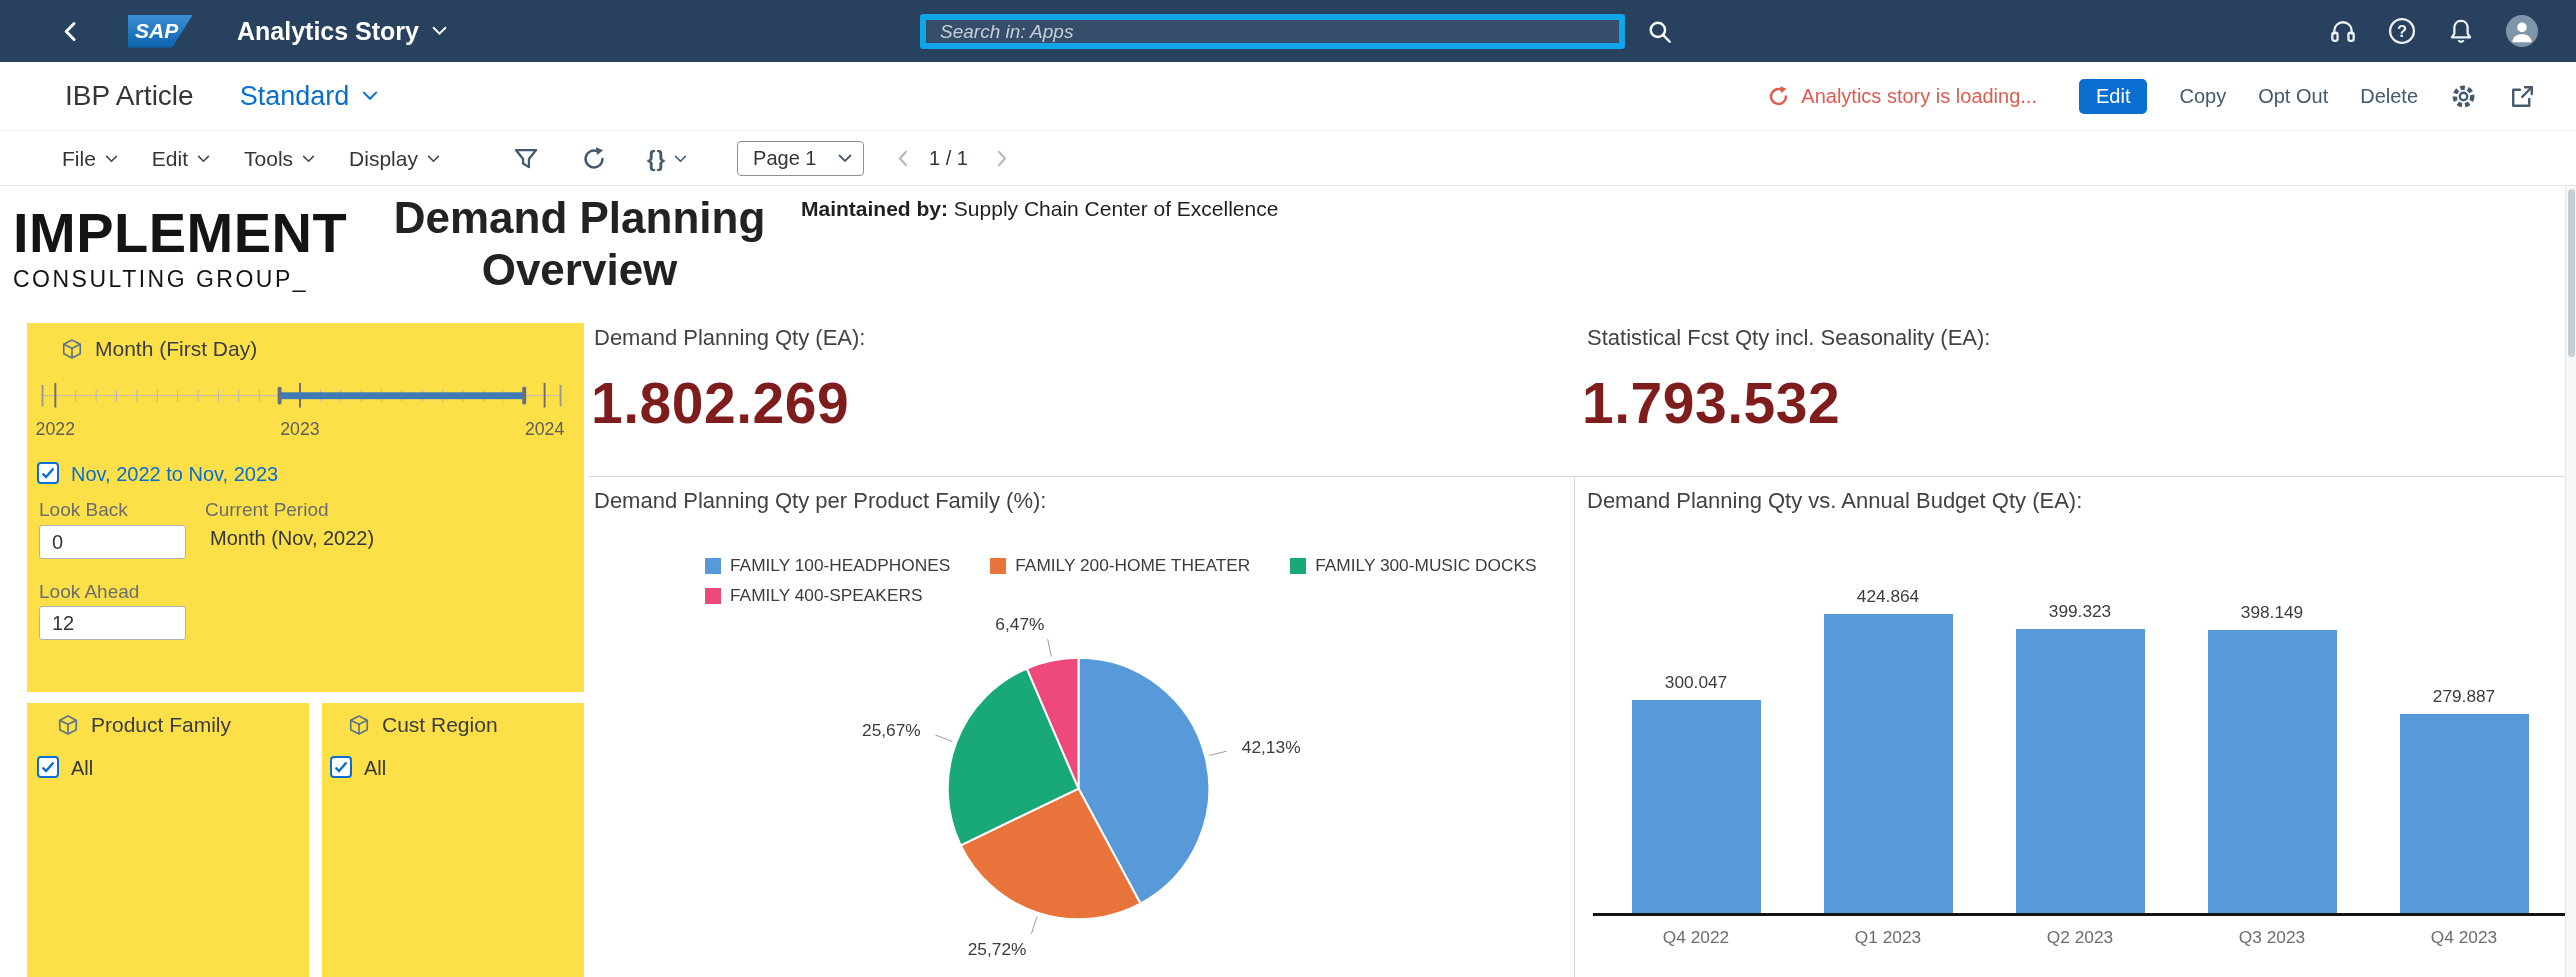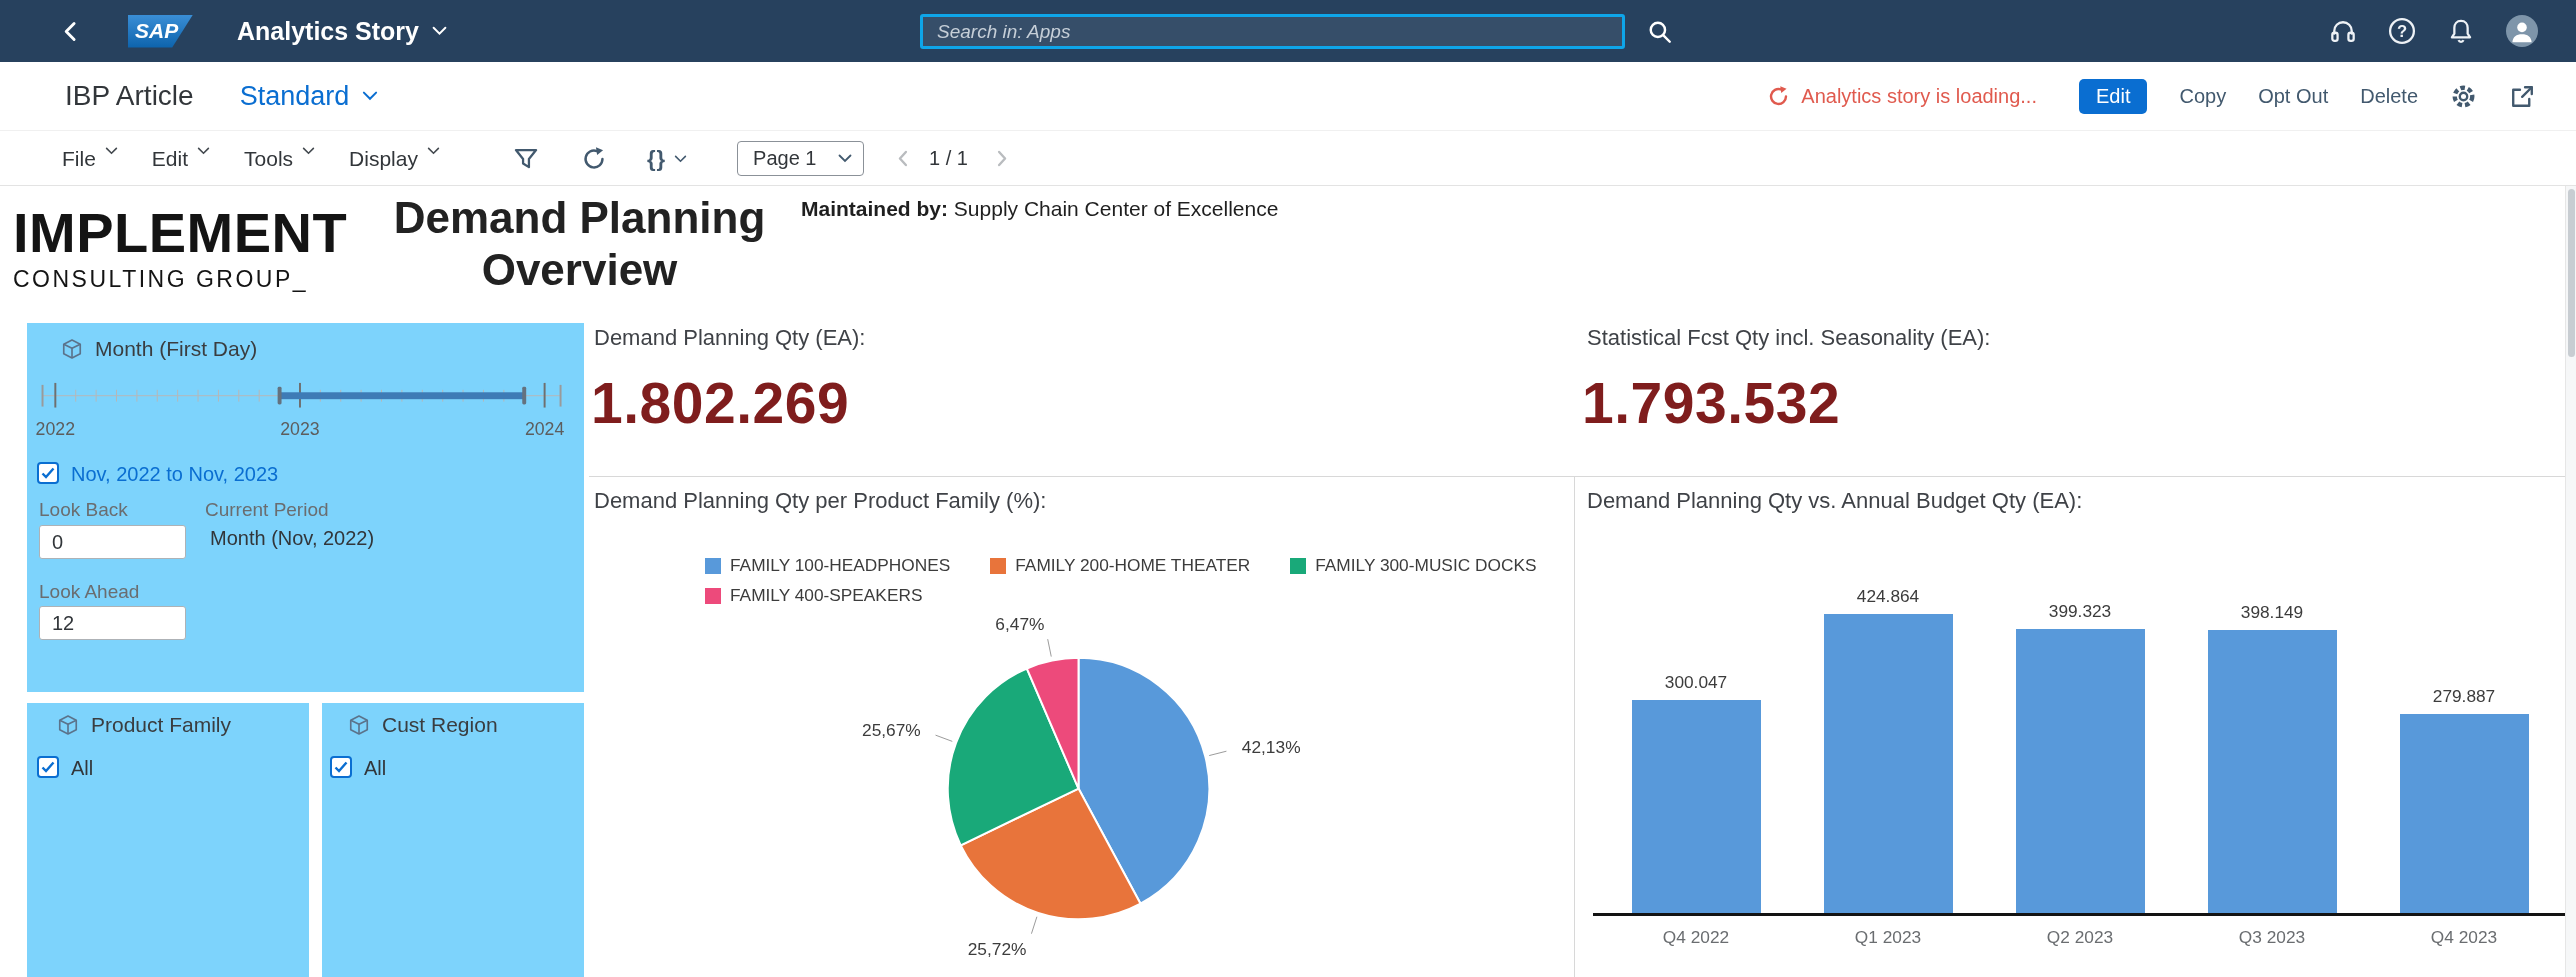--- a/index.html
+++ b/index.html
@@ -15,21 +15,21 @@
   .back-btn{margin-left:59px;background:none;border:none;color:#fff;display:flex;cursor:pointer;}
   .sap-logo{margin-left:46px;width:65px;height:33px;cursor:pointer;
     background:linear-gradient(180deg,#3a8ed6,#0d63ac);
     clip-path:polygon(0 0,100% 0,68% 100%,0 100%);
     display:flex;align-items:center;padding-left:7px;}
   .sap-logo span{font-style:italic;font-weight:bold;font-size:21px;color:#fff;}
   .app-title{margin-left:44px;display:flex;align-items:center;gap:13px;cursor:pointer;}
   .app-title span{font-size:25px;font-weight:bold;}
   .shell-search{position:absolute;left:920px;top:14px;display:flex;align-items:center;}
   .search-input{width:705px;height:35px;background:rgba(255,255,255,0.07);
-    border:3px solid #0ea5e9;border-radius:3px;color:#fff;font-size:19px;
+    border:6px solid #0ea5e9;border-radius:3px;color:#fff;font-size:19px;
     padding:0 14px;font-family:inherit;}
   .search-input::placeholder{color:#c6cfd8;font-style:italic;}
   .search-btn{margin-left:22px;background:none;border:none;color:#fff;display:flex;cursor:pointer;}
   .shell-right{position:absolute;right:38px;top:0;height:62px;display:flex;align-items:center;gap:31px;}
   .shell-icon-btn{background:none;border:none;color:#eef2f6;display:flex;cursor:pointer;}
 
   
   .subheader{position:absolute;top:62px;width:100%;height:69px;background:#fff;
     display:flex;align-items:center;border-bottom:1px solid #f0f0f0;}
   .page-title{margin-left:65px;font-size:28px;color:#32363a;}
@@ -40,21 +40,21 @@
   .loading{display:flex;align-items:center;gap:11px;color:#e05a4e;margin-right:10px;}
   .loading span{font-size:20px;}
   .btn-primary{background:#0a6ed1;color:#fff;border:none;border-radius:5px;
     font-size:20px;padding:6px 17px;font-family:inherit;cursor:pointer;}
   .btn-text{background:none;border:none;color:#42596e;font-size:20px;font-family:inherit;cursor:pointer;}
   .icon-btn{background:none;border:none;color:#42596e;display:flex;cursor:pointer;}
 
   
   .toolbar{position:absolute;top:132px;width:100%;height:54px;background:#fff;
     border-bottom:1px solid #e3e3e3;display:flex;align-items:center;}
-  .menu{display:flex;align-items:flex-start;gap:9px;font-size:21px;color:#32363a;
+  .menu{display:flex;align-items:center;gap:9px;font-size:21px;color:#32363a;
     margin-left:34px;background:none;border:none;font-family:inherit;cursor:pointer;}
   .menu.first{margin-left:62px;}
   .menu .chev{color:#43494f;display:flex;}
   .tool-icon{margin-left:42px;background:none;border:none;color:#42596e;display:flex;cursor:pointer;}
   .code-btn{margin-left:40px;display:flex;align-items:center;gap:8px;background:none;border:none;cursor:pointer;}
   .code-btn i{font-style:normal;font-size:22px;color:#42596e;font-weight:bold;letter-spacing:1px;}
   .page-select{margin-left:50px;width:127px;height:35px;border:1px solid #8b9198;border-radius:4px;
     background:#fff;display:flex;align-items:center;justify-content:space-between;
     padding:0 11px 0 15px;cursor:pointer;}
   .page-select span{font-size:20px;color:#32363a;}
@@ -69,21 +69,21 @@
   .brand{position:absolute;left:13px;top:18px;color:#141414;}
   .brand-1{font-size:56px;font-weight:bold;letter-spacing:0.5px;line-height:1.05;}
   .brand-2{font-size:23px;letter-spacing:2.5px;margin-top:3px;}
 
   .story-title{position:absolute;left:332px;top:6px;width:495px;text-align:center;
     font-size:44px;font-weight:bold;color:#222;line-height:1.18;}
 
   .meta{position:absolute;left:801px;top:10px;font-size:21px;color:#1f1f1f;line-height:1.25;}
   .meta b{font-weight:bold;}
 
-  .panel{position:absolute;background:#7dd3fc;}
+  .panel{position:absolute;background:#fde047;}
   #panel-month{left:27px;top:137px;width:557px;height:369px;}
   #panel-pf{left:27px;top:517px;width:282px;height:274px;}
   #panel-cr{left:322px;top:517px;width:262px;height:274px;}
   .panel-head{position:absolute;display:flex;align-items:center;gap:12px;
     font-size:21px;color:#3a3d40;}
   .dim-icon{color:#5b738b;display:flex;}
   #slider-svg{position:absolute;left:6px;top:55px;}
   .checkbox{position:absolute;width:22px;height:22px;border:2px solid #0a6ed1;border-radius:4px;
     background:#fff;display:flex;align-items:center;justify-content:center;cursor:pointer;}
   .range-label{position:absolute;font-size:20px;color:#0a6ed1;cursor:pointer;}

